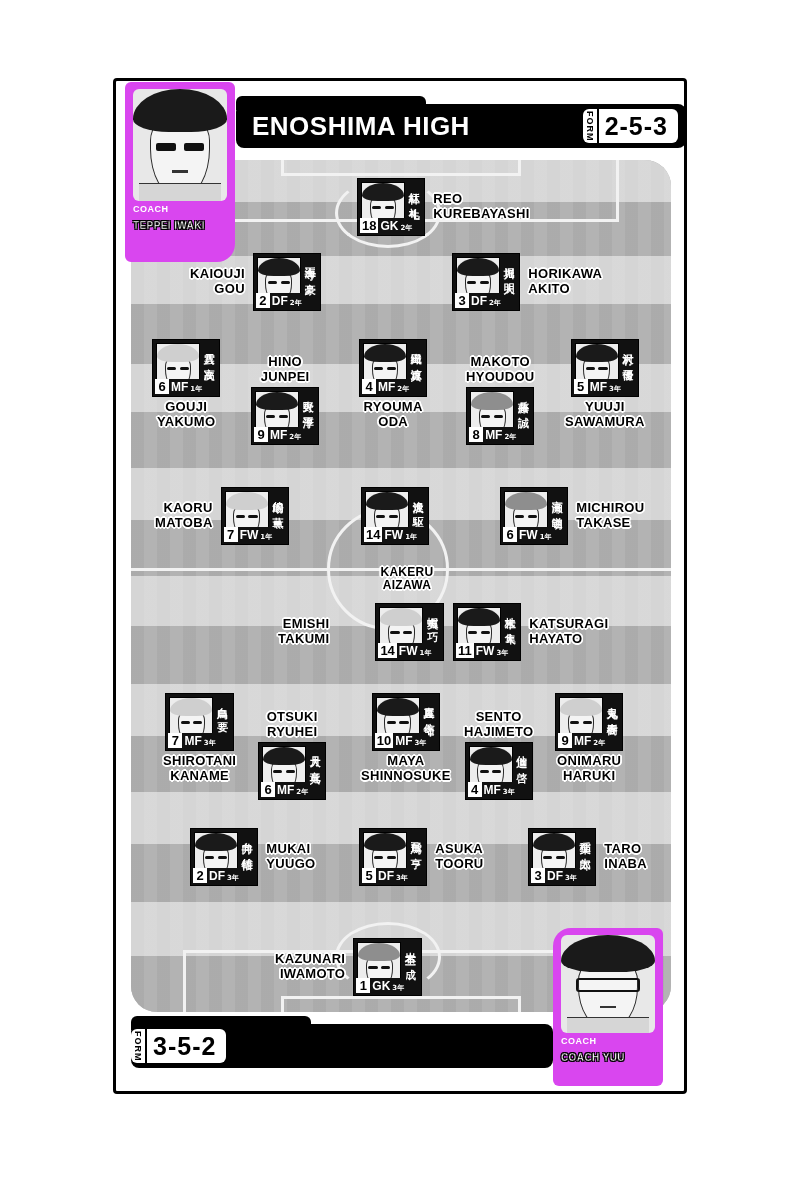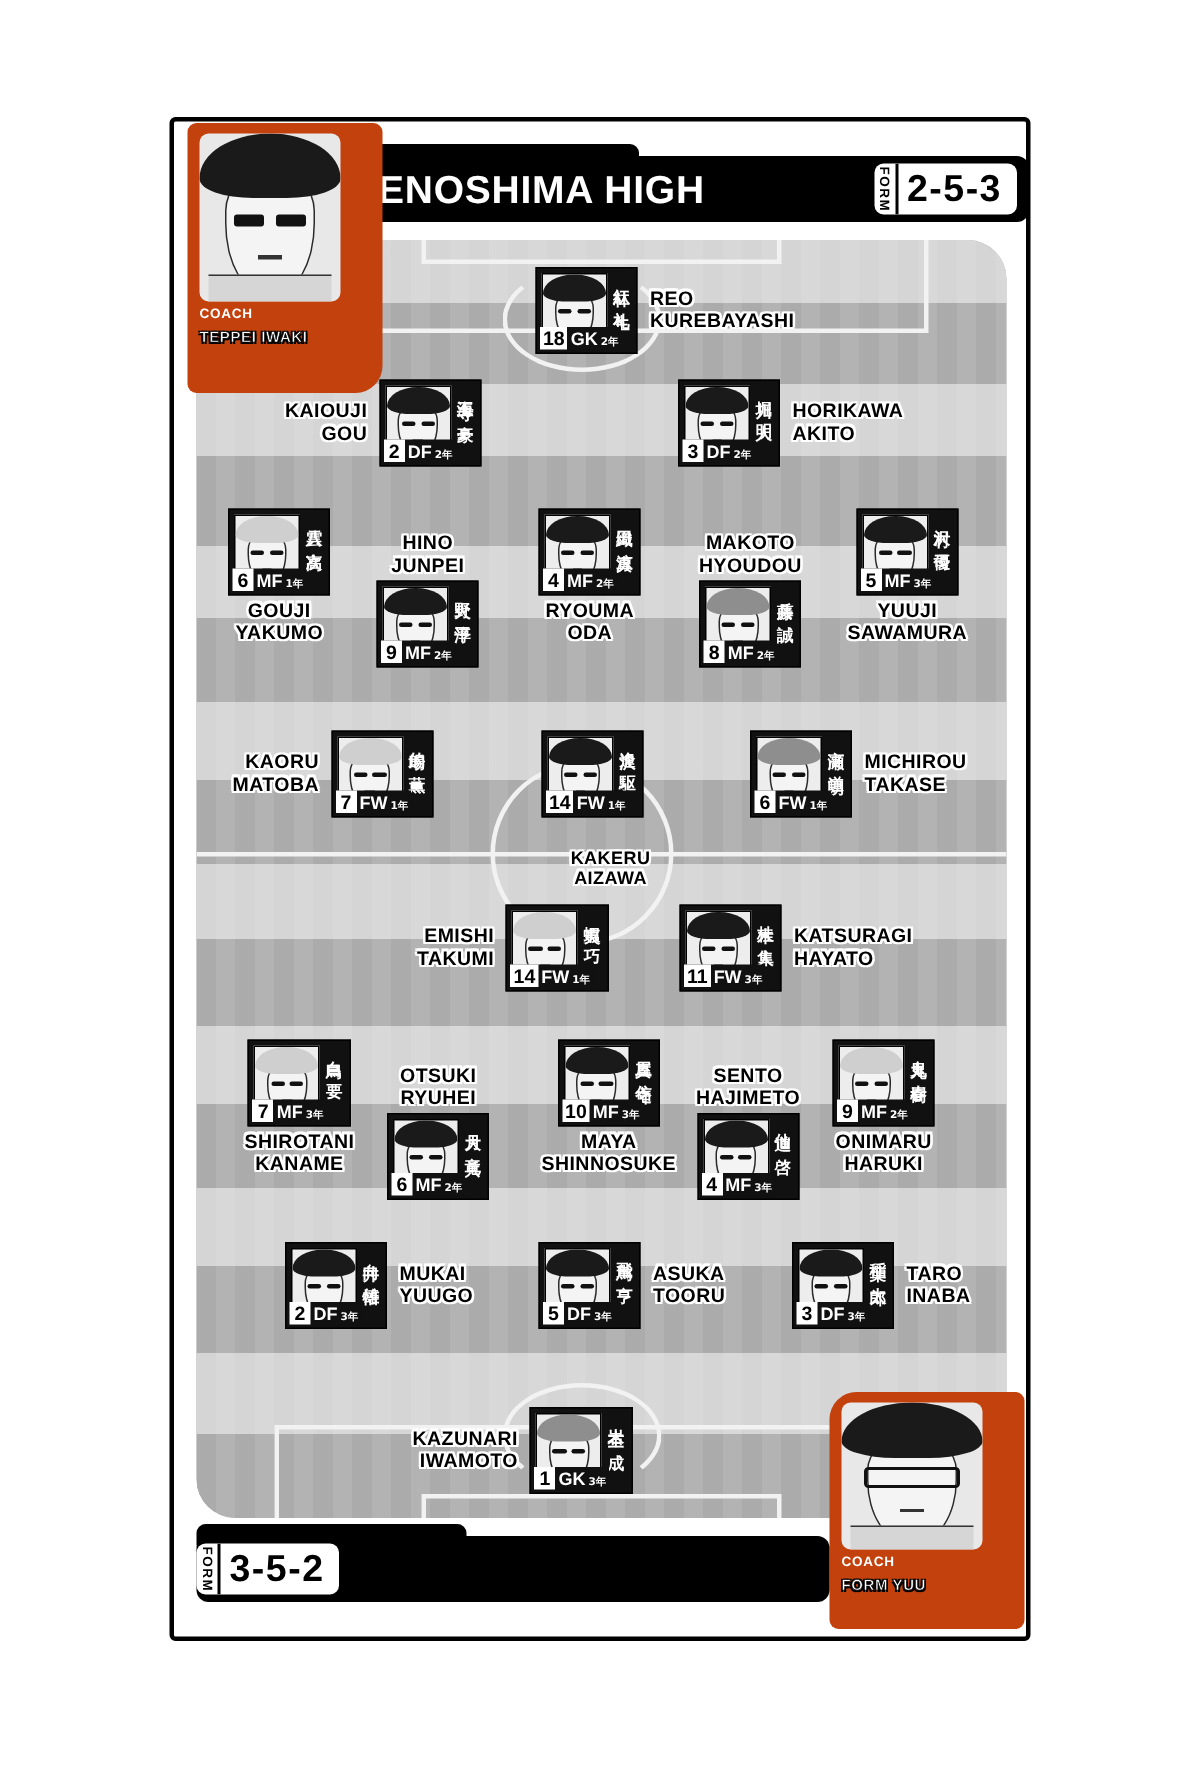--- a/index.html
+++ b/index.html
@@ -71,22 +71,22 @@
   .form-val{
     font-size:25px; font-weight:bold; color:#000;
     display:flex; align-items:center; padding:0 10px 0 6px;
     border-left:2px solid #000; letter-spacing:1px;
   }
   
   .notch{ position:absolute; background:#000; }
 
   
   .coach{
-    position:absolute; background:#c2410c; border-radius:6px;
-    padding:7px 8px 6px 8px; width:130px;
+    position:absolute; background:#d946ef; border-radius:6px;
+    padding:7px 8px 6px 8px; width:110px;
   }
   .coach-top{ left:125px; top:82px; height:180px; border-radius:6px 6px 18px 6px;}
   .coach-bot{ left:553px; top:928px; height:158px; border-radius:18px 6px 6px 6px;}
   .coach-photo{
     width:94px; height:112px; border-radius:6px; overflow:hidden;
     background:#e8e8e8; position:relative;
   }
   .coach-bot .coach-photo{ height:98px; }
   .coach-lab{
     color:#fff; font-size:9px; font-weight:bold; letter-spacing:.5px;
@@ -487,21 +487,21 @@
       <div class="badge">
         <span class="num">6</span>
         <span class="pos">FW</span>
         <span class="yr">1年</span>
       </div>
     </div>
     <div class="rname right" style="white-space:pre;">MICHIROU
 TAKASE</div>
   </div>
 
-  <div class="player" style="left:278px; top:603px;">
+  <div class="player" style="left:278px; top:603px;gap:38px;">
     <div class="rname left" style="white-space:pre;">EMISHI
 TAKUMI</div>
     <div class="card">
       <div class="portrait">
         <div class="face">
             <div class="head"></div>
             <div class="hair vlight"></div>
         <div class="eye l"></div>
             <div class="eye r"></div>
             <div class="mouth"></div>
@@ -751,21 +751,21 @@
     <div class="coach-photo">
       <div class="face">
         <div class="head"></div>
         <div class="hair"></div>
         <div class="glasses"></div>
         <div class="mouth"></div>
         <div class="body"></div>
       </div>
     </div>
     <div class="coach-lab">COACH</div>
-    <div class="coach-name">FORM YUU</div>
+    <div class="coach-name">COACH YUU</div>
   </div>
 
   <div class="notch" style="left:131px; top:1016px; width:180px; height:14px; border-radius:6px 6px 0 0;"></div>
   <div class="banner banner-bot">
     <div class="form-wrap">
       <div class="form-lab">FORM</div>
       <div class="form-val">3-5-2</div>
     </div>
   </div>
 

